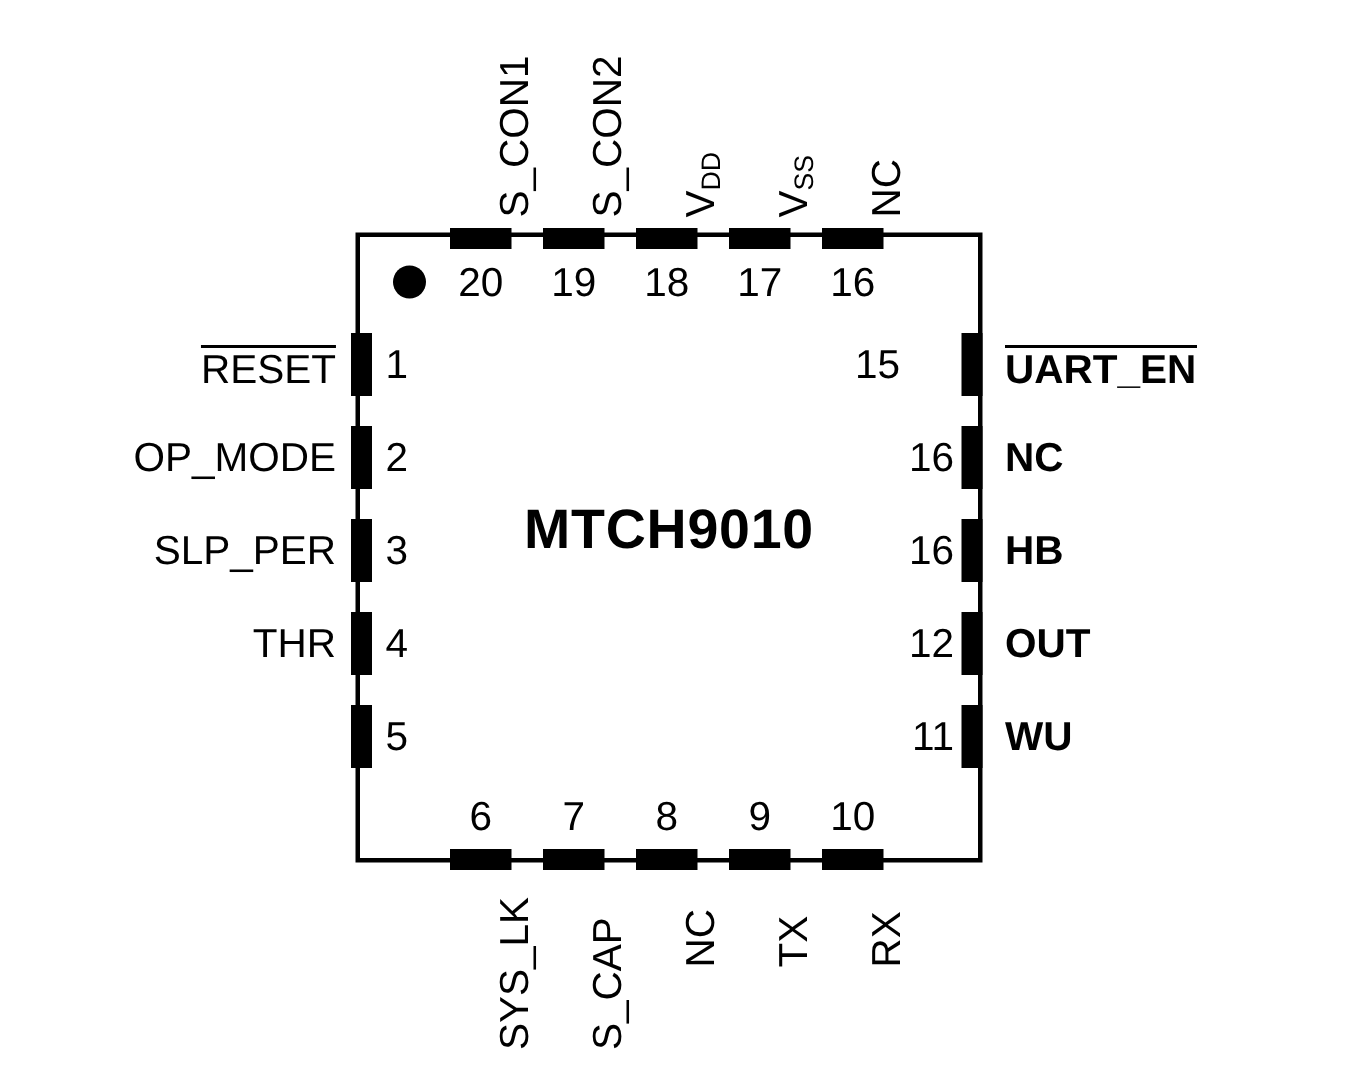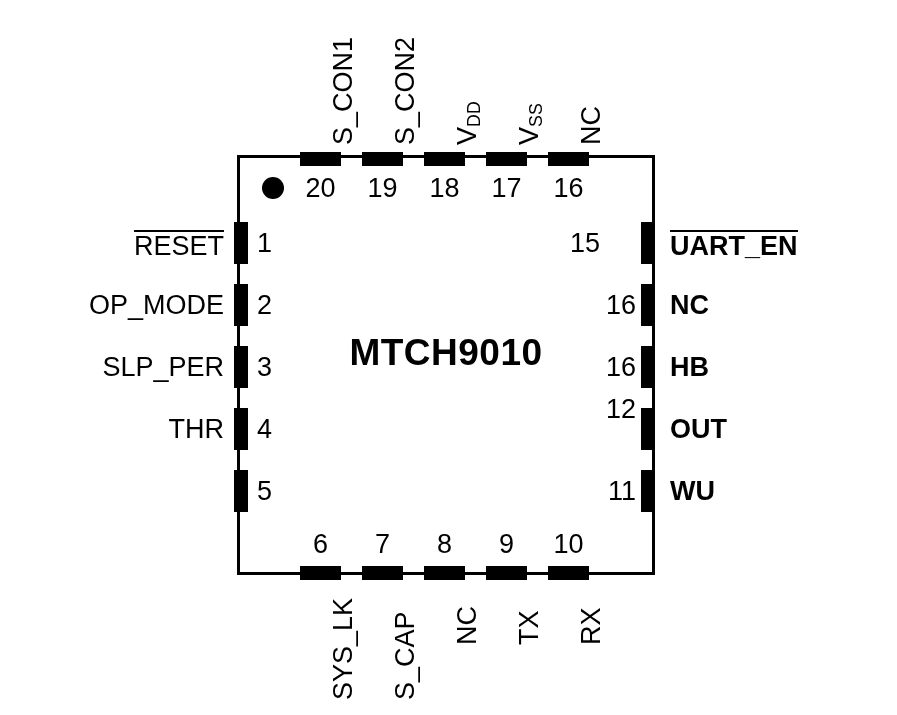--- a/index.html
+++ b/index.html
@@ -162,21 +162,21 @@
 
   <div class="pad pad-v" style="left:641px; top:222px;"></div>
   <div class="pad pad-v" style="left:641px; top:284px;"></div>
   <div class="pad pad-v" style="left:641px; top:346px;"></div>
   <div class="pad pad-v" style="left:641px; top:408px;"></div>
   <div class="pad pad-v" style="left:641px; top:470px;"></div>
 
   <div class="pinnum pinnum-right" style="left:560px; top:230px;">15</div>
   <div class="pinnum pinnum-right" style="left:596px; top:292px;">16</div>
   <div class="pinnum pinnum-right" style="left:596px; top:354px;">16</div>
-  <div class="pinnum pinnum-right" style="left:596px; top:396px;">12</div>
+  <div class="pinnum pinnum-right" style="left:596px; top:416px;">12</div>
   <div class="pinnum pinnum-right" style="left:596px; top:478px;">11</div>
 
   <div class="siglabel siglabel-right" style="left:670px; top:230px;"><span class="ovl">UART_EN</span></div>
   <div class="siglabel siglabel-right" style="left:670px; top:292px;">NC</div>
   <div class="siglabel siglabel-right" style="left:670px; top:354px;">HB</div>
   <div class="siglabel siglabel-right" style="left:670px; top:416px;">OUT</div>
   <div class="siglabel siglabel-right" style="left:670px; top:478px;">WU</div>
 
   <div class="pad pad-h" style="left:300px; top:566px;"></div>
   <div class="pad pad-h" style="left:362px; top:566px;"></div>

